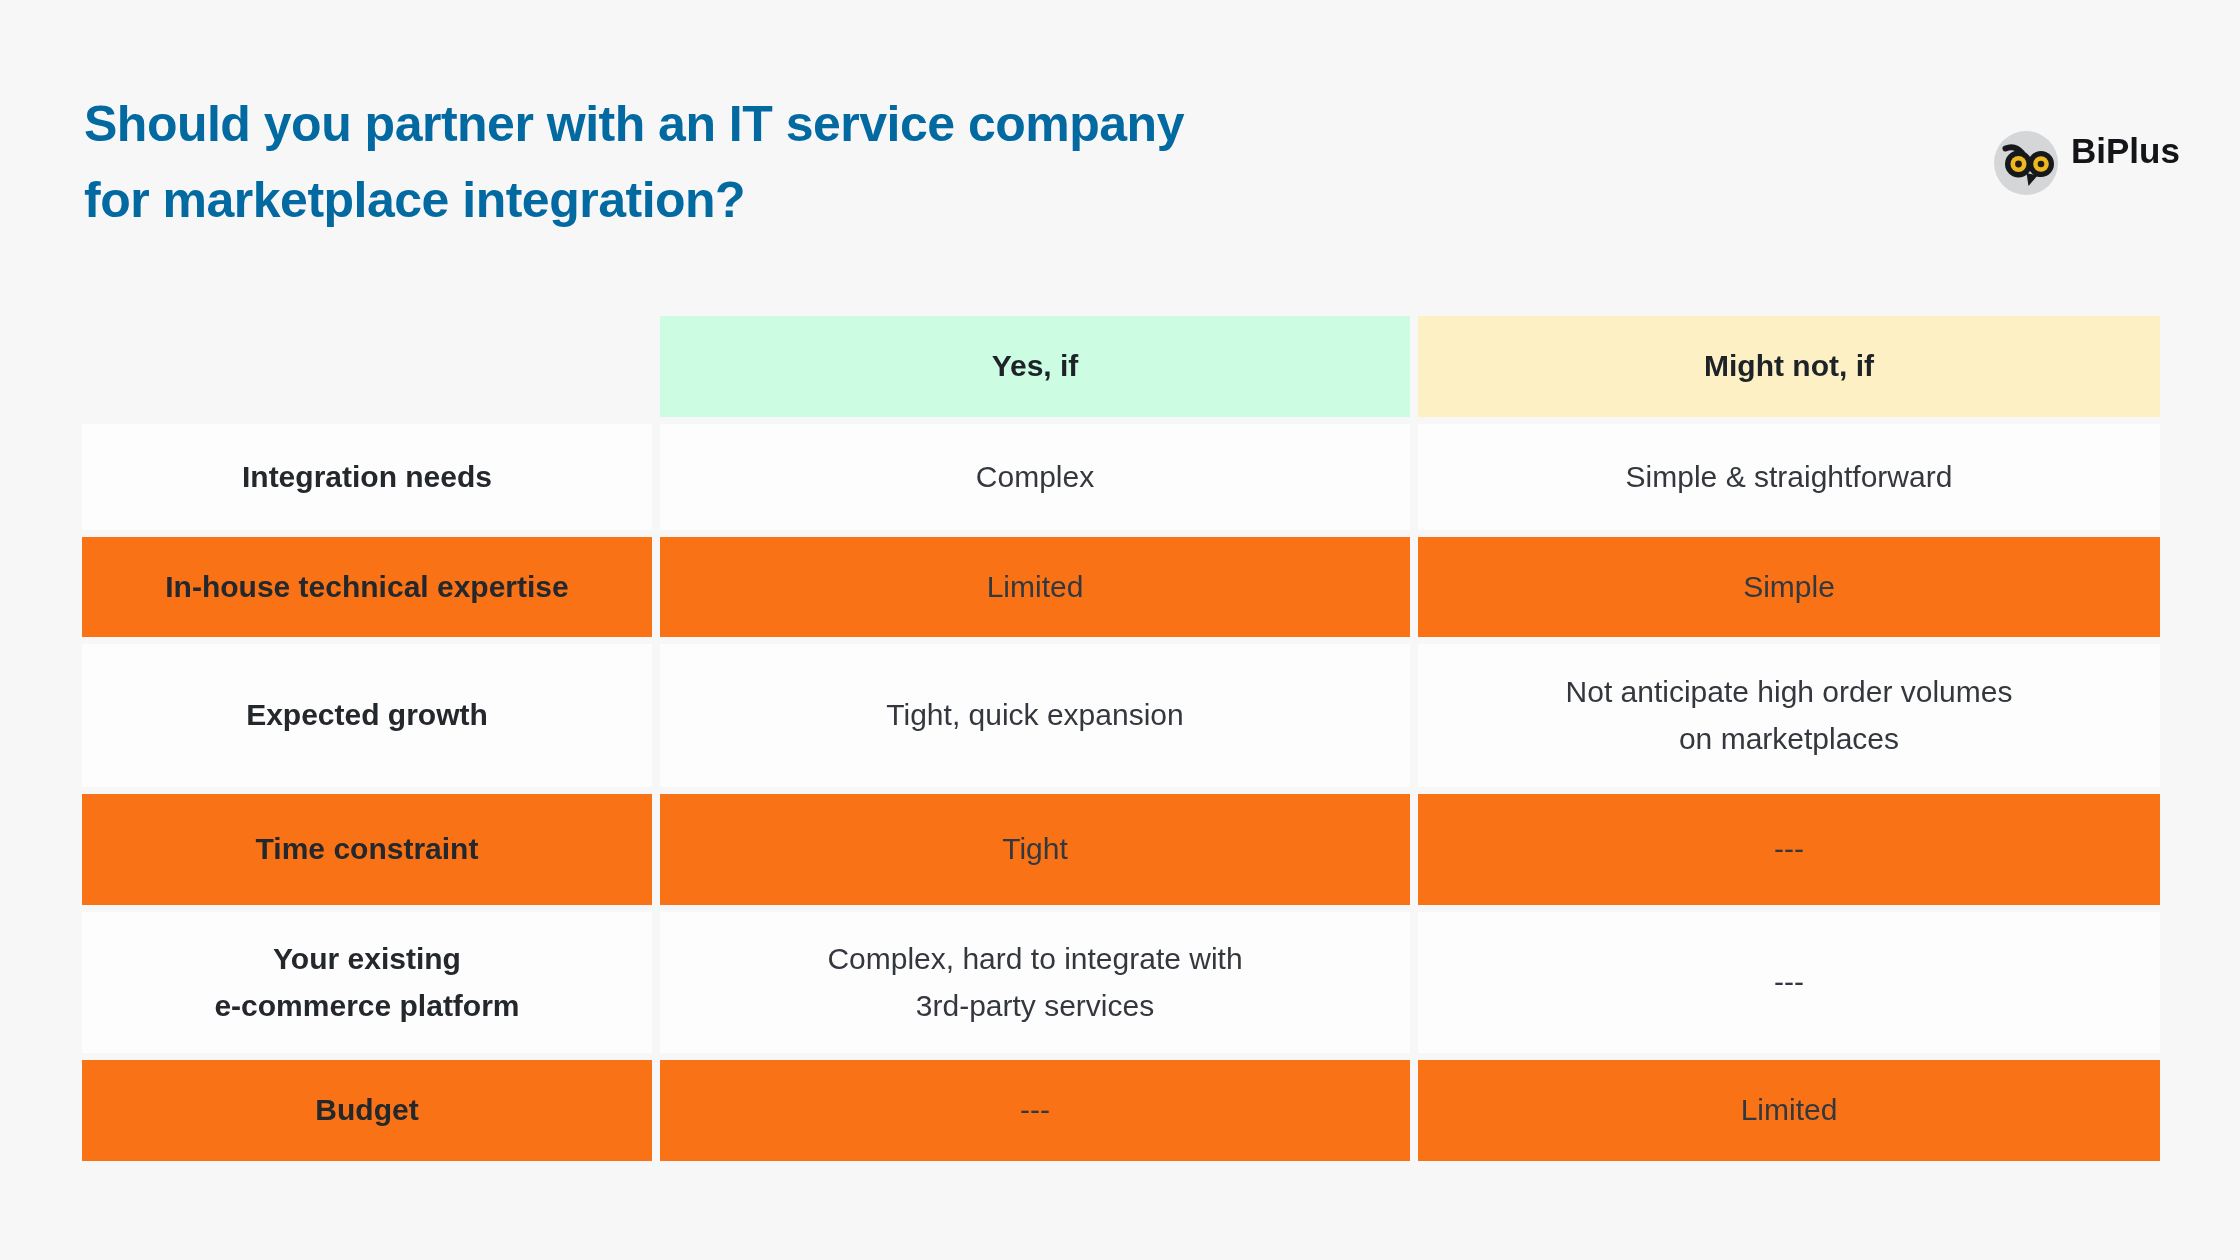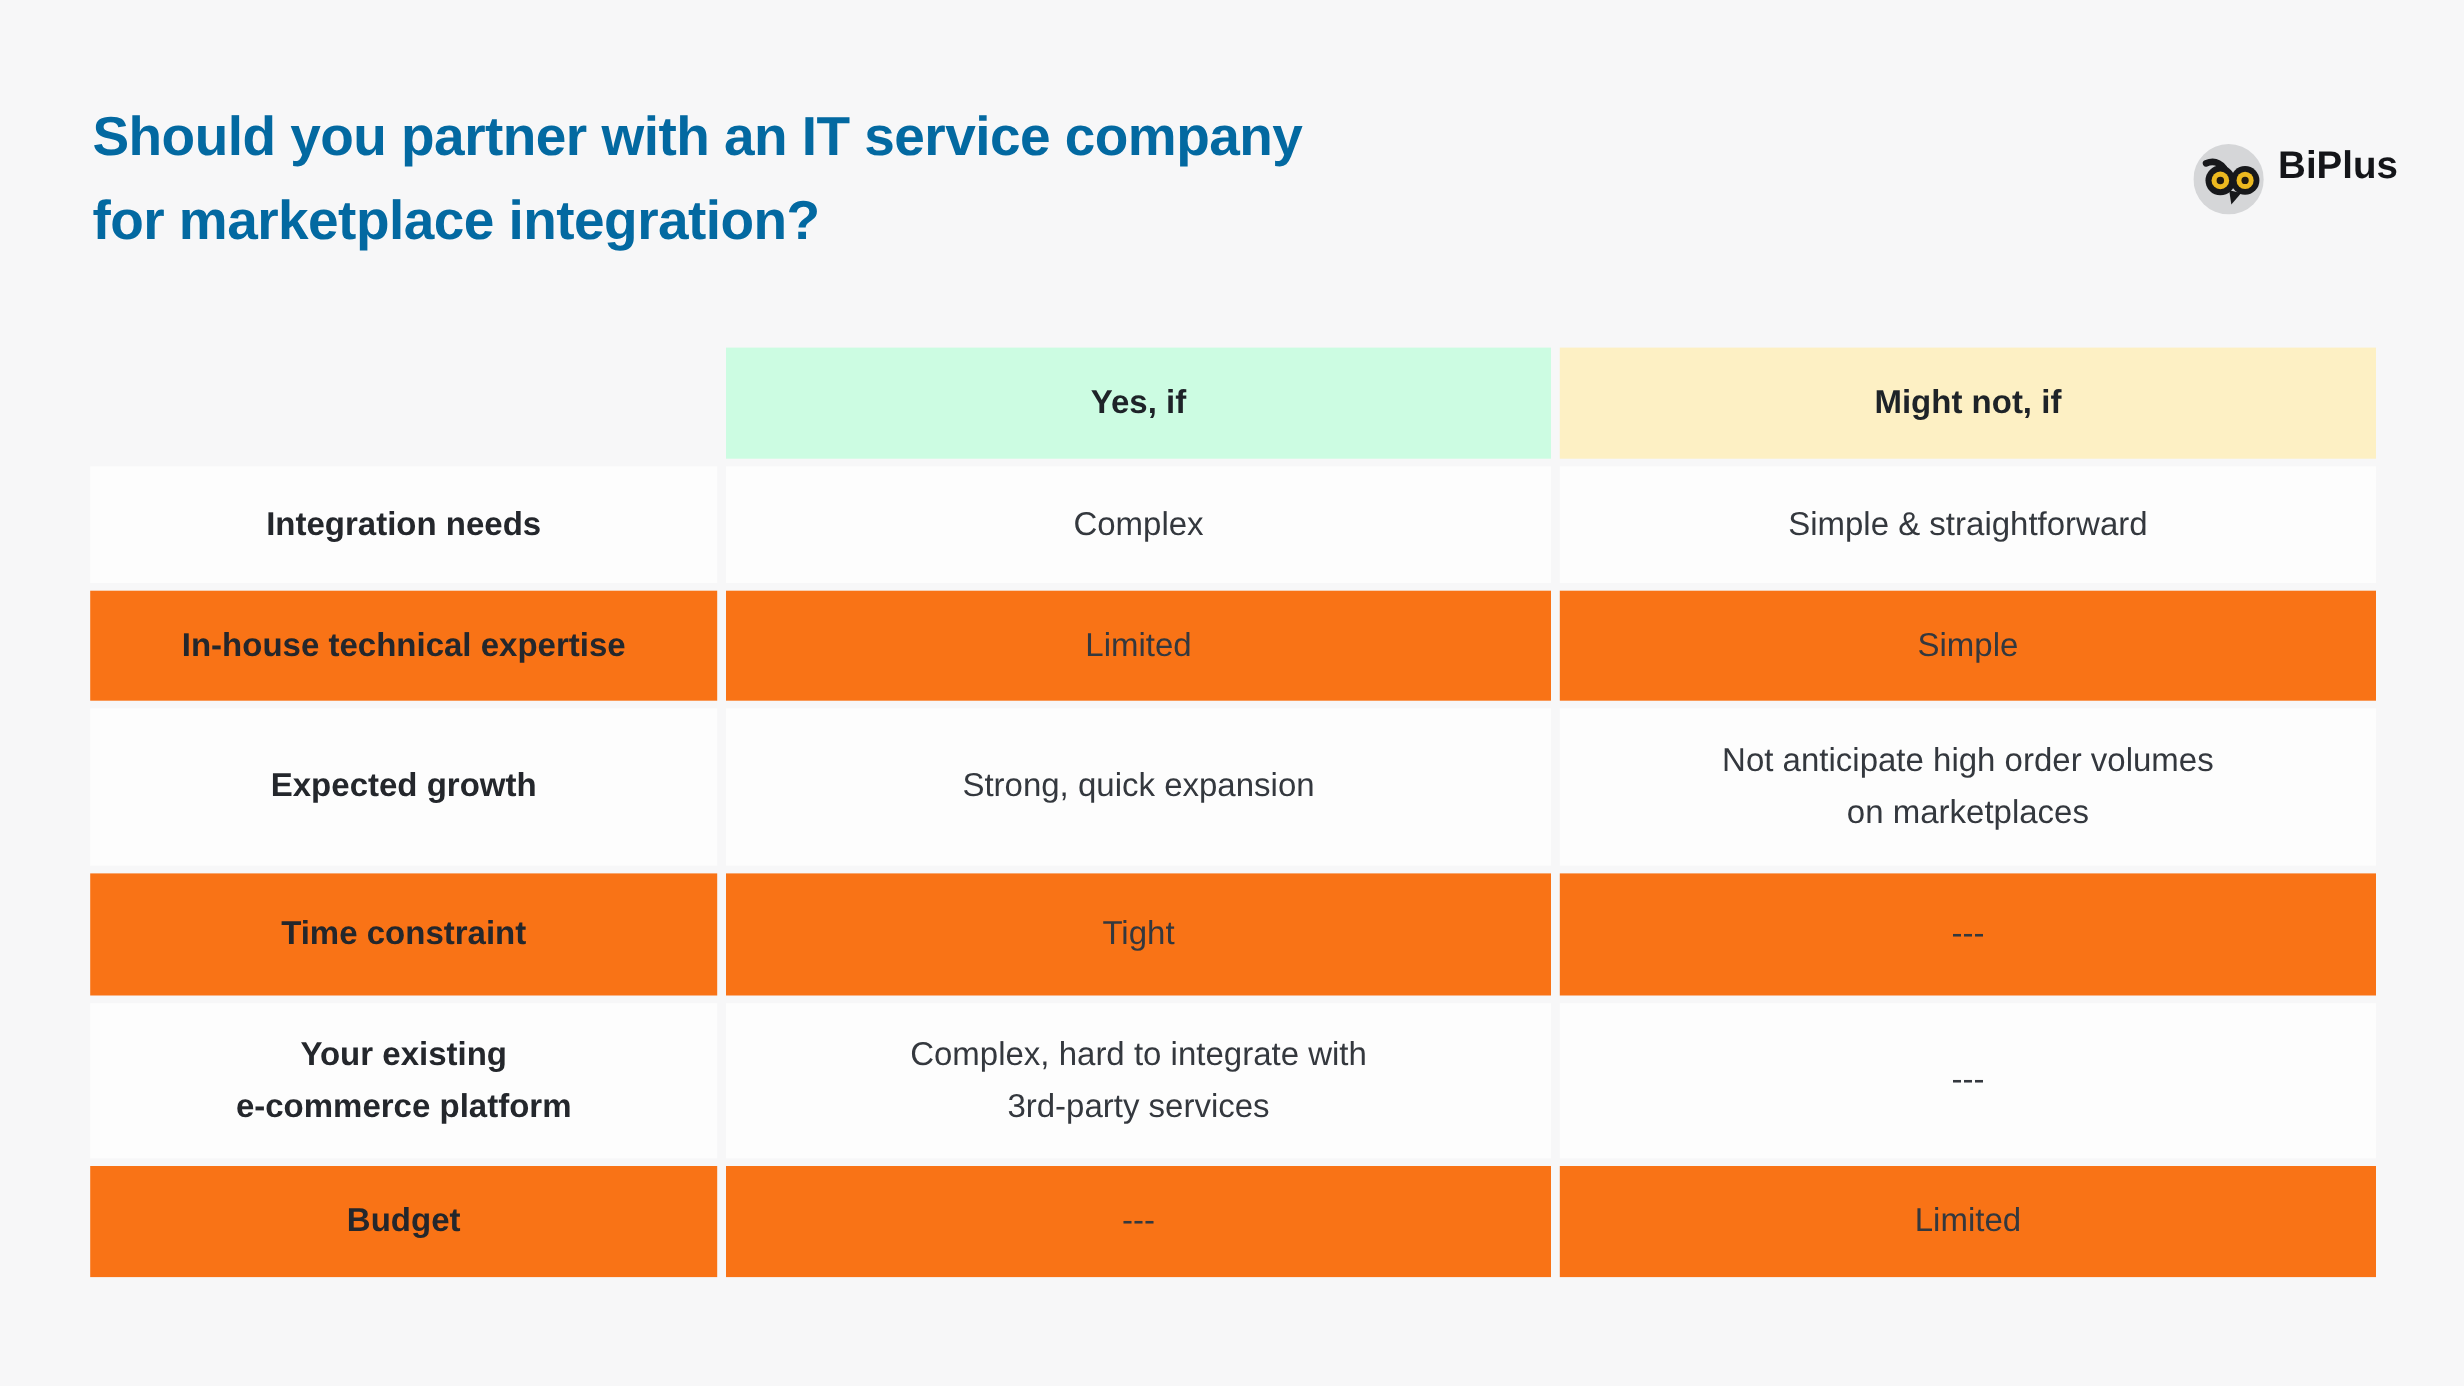--- a/index.html
+++ b/index.html
@@ -113,21 +113,21 @@
 
   <div class="cell label row-white">Integration needs</div>
   <div class="cell value row-white">Complex</div>
   <div class="cell value row-white">Simple &amp; straightforward</div>
 
   <div class="cell label row-gray">In-house technical expertise</div>
   <div class="cell value row-gray">Limited</div>
   <div class="cell value row-gray">Simple</div>
 
   <div class="cell label row-white">Expected growth</div>
-  <div class="cell value row-white">Strong, quick expansion</div>
+  <div class="cell value row-white">Tight, quick expansion</div>
   <div class="cell value row-white">Not anticipate high order volumes
 on marketplaces</div>
 
   <div class="cell label row-gray">Time constraint</div>
   <div class="cell value row-gray">Tight</div>
   <div class="cell value row-gray">---</div>
 
   <div class="cell label row-white">Your existing
 e-commerce platform</div>
   <div class="cell value row-white">Complex, hard to integrate with

